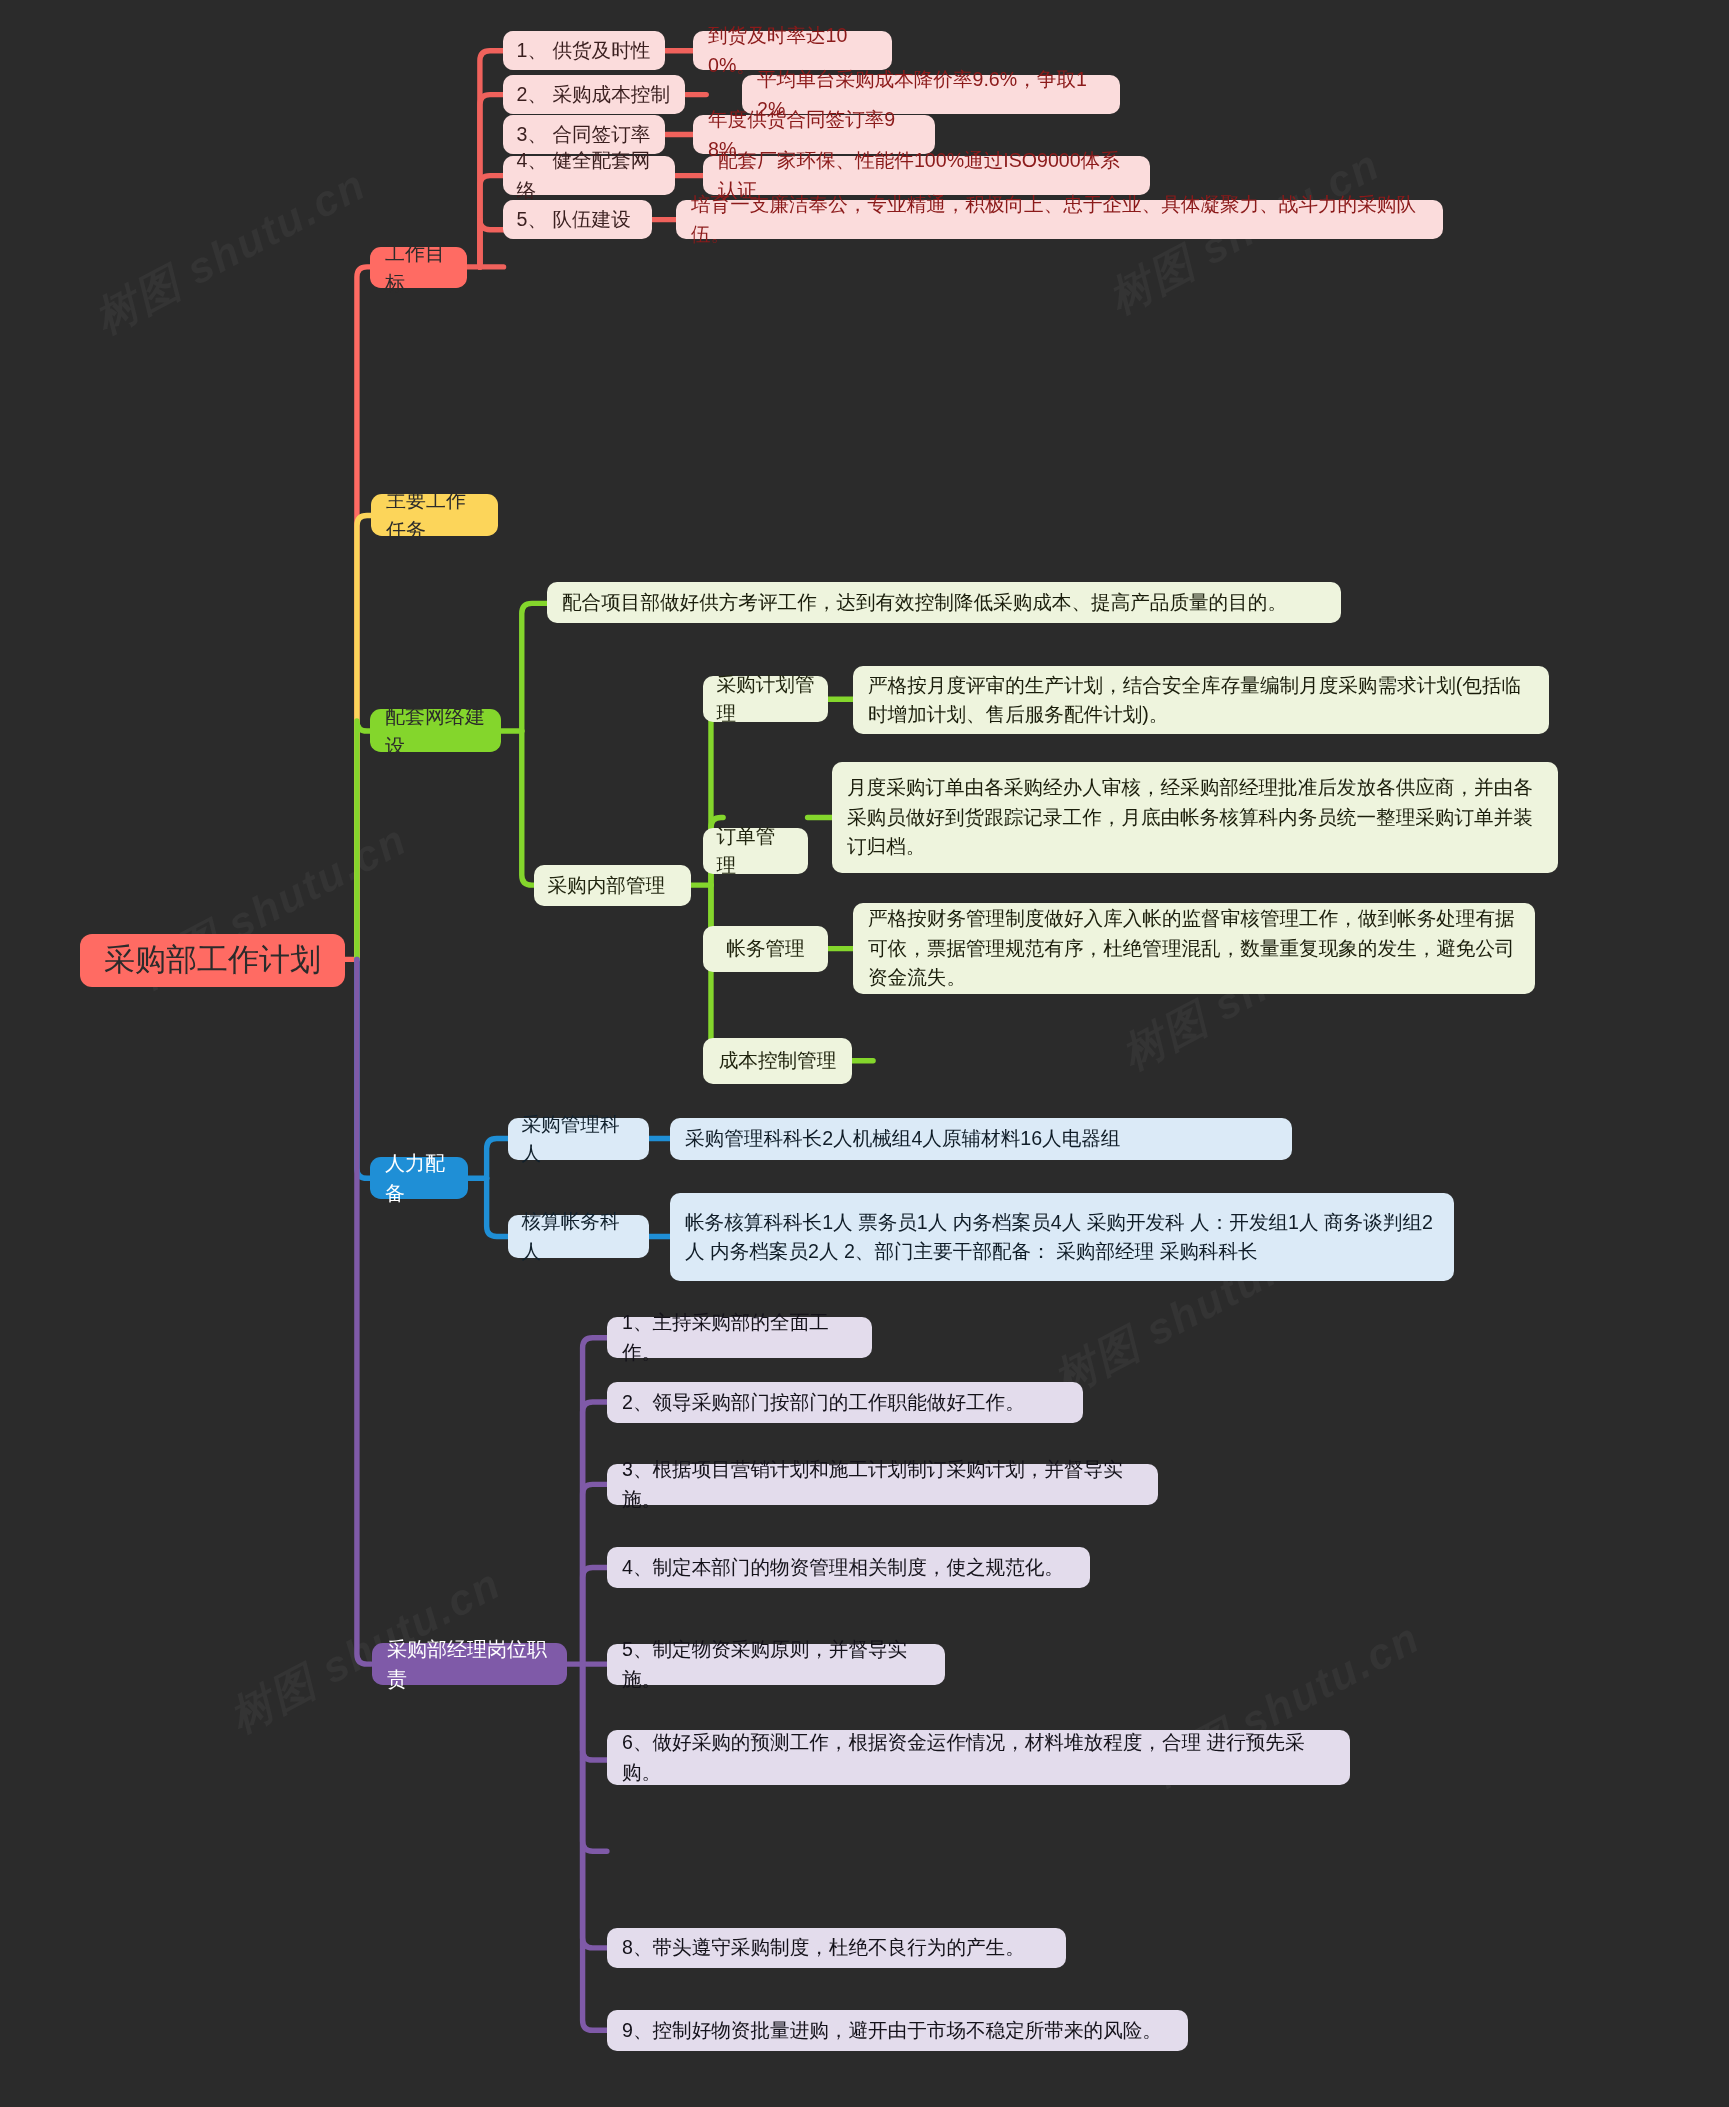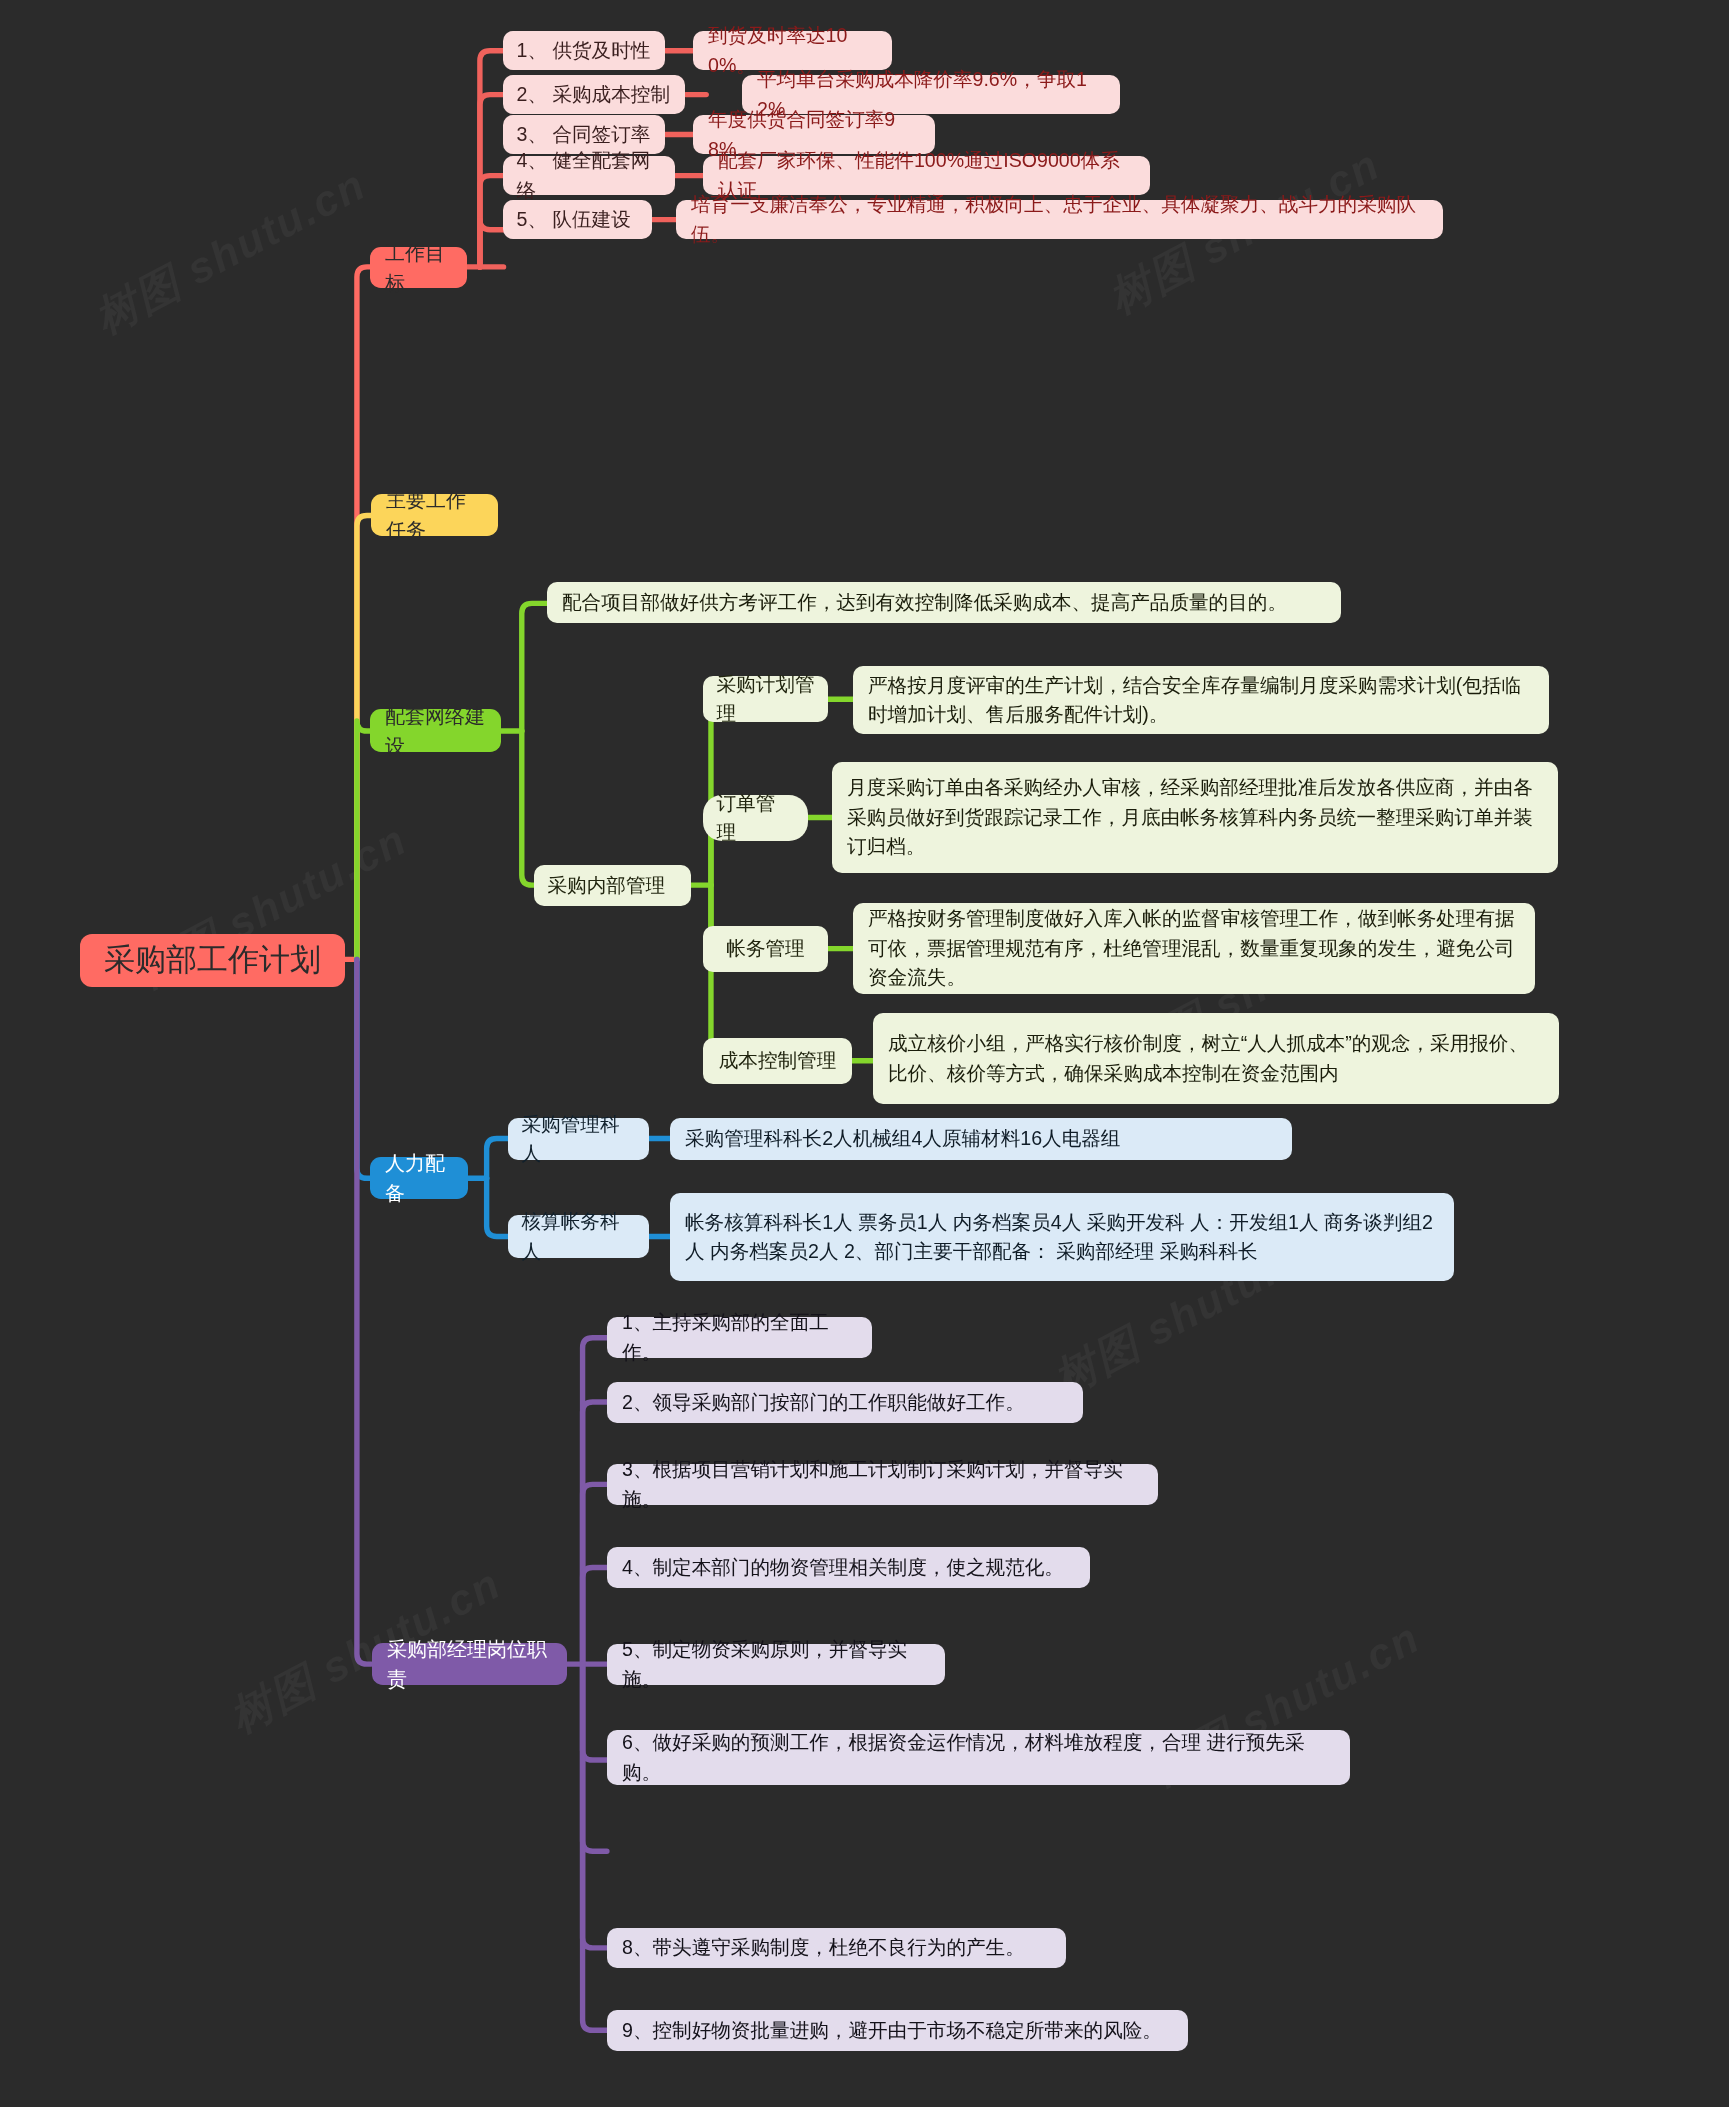--- a/index.html
+++ b/index.html
@@ -144,28 +144,27 @@
 
   <div class="node br br-green" style="left:370px;top:709px;width:131px;height:43px;justify-content:center;">配套网络建设</div>
 
   <div class="node leaf leaf-green" style="left:547px;top:582px;width:794px;height:41px;">配合项目部做好供方考评工作，达到有效控制降低采购成本、提高产品质量的目的。</div>
 
   <div class="node l2 l2-green" style="left:534px;top:865px;width:157px;height:41px;">采购内部管理</div>
 
   <div class="node l2 l2-green" style="left:703px;top:676px;width:125px;height:46px;justify-content:center;">采购计划管理</div>
   <div class="node leaf leaf-green" style="left:853px;top:666px;width:696px;height:68px;">严格按月度评审的生产计划，结合安全库存量编制月度采购需求计划(包括临时增加计划、售后服务配件计划)。</div>
 
-  <div class="node l2 l2-green" style="left:703px;top:795px;width:105px;height:46px;justify-content:center;border-radius:19px;">订单管理</div>
+  <div class="node l2 l2-green" style="left:703px;top:828px;width:105px;height:46px;justify-content:center;">订单管理</div>
   <div class="node leaf leaf-green" style="left:832px;top:762px;width:726px;height:111px;">月度采购订单由各采购经办人审核，经采购部经理批准后发放各供应商，并由各采购员做好到货跟踪记录工作，月底由帐务核算科内务员统一整理采购订单并装订归档。</div>
 
   <div class="node l2 l2-green" style="left:703px;top:926px;width:125px;height:46px;justify-content:center;">帐务管理</div>
   <div class="node leaf leaf-green" style="left:853px;top:903px;width:682px;height:91px;">严格按财务管理制度做好入库入帐的监督审核管理工作，做到帐务处理有据可依，票据管理规范有序，杜绝管理混乱，数量重复现象的发生，避免公司资金流失。</div>
 
   <div class="node l2 l2-green" style="left:703px;top:1038px;width:149px;height:46px;justify-content:center;">成本控制管理</div>
-  <div class="node leaf leaf-green" style="left:873px;top:1013px;width:686px;height:91px;">成立核价小组，严格实行核价制度，树立“人人抓成本”的观念，采用报价、比价、核价等方式，确保采购成本控制在资金范围内</div>
 
   <div class="node br br-blue" style="left:370px;top:1157px;width:98px;height:42px;justify-content:center;">人力配备</div>
 
   <div class="node l2 l2-blue" style="left:508px;top:1118px;width:141px;height:42px;justify-content:center;">采购管理科人</div>
   <div class="node leaf leaf-blue" style="left:670px;top:1118px;width:622px;height:42px;">采购管理科科长2人机械组4人原辅材料16人电器组</div>
 
   <div class="node l2 l2-blue" style="left:508px;top:1215px;width:141px;height:43px;justify-content:center;">核算帐务科人</div>
   <div class="node leaf leaf-blue" style="left:670px;top:1193px;width:784px;height:88px;">帐务核算科科长1人 票务员1人 内务档案员4人 采购开发科 人：开发组1人 商务谈判组2人 内务档案员2人 2、部门主要干部配备： 采购部经理 采购科科长</div>
 
   <div class="node br br-purple" style="left:372px;top:1643px;width:195px;height:42px;justify-content:center;">采购部经理岗位职责</div>

